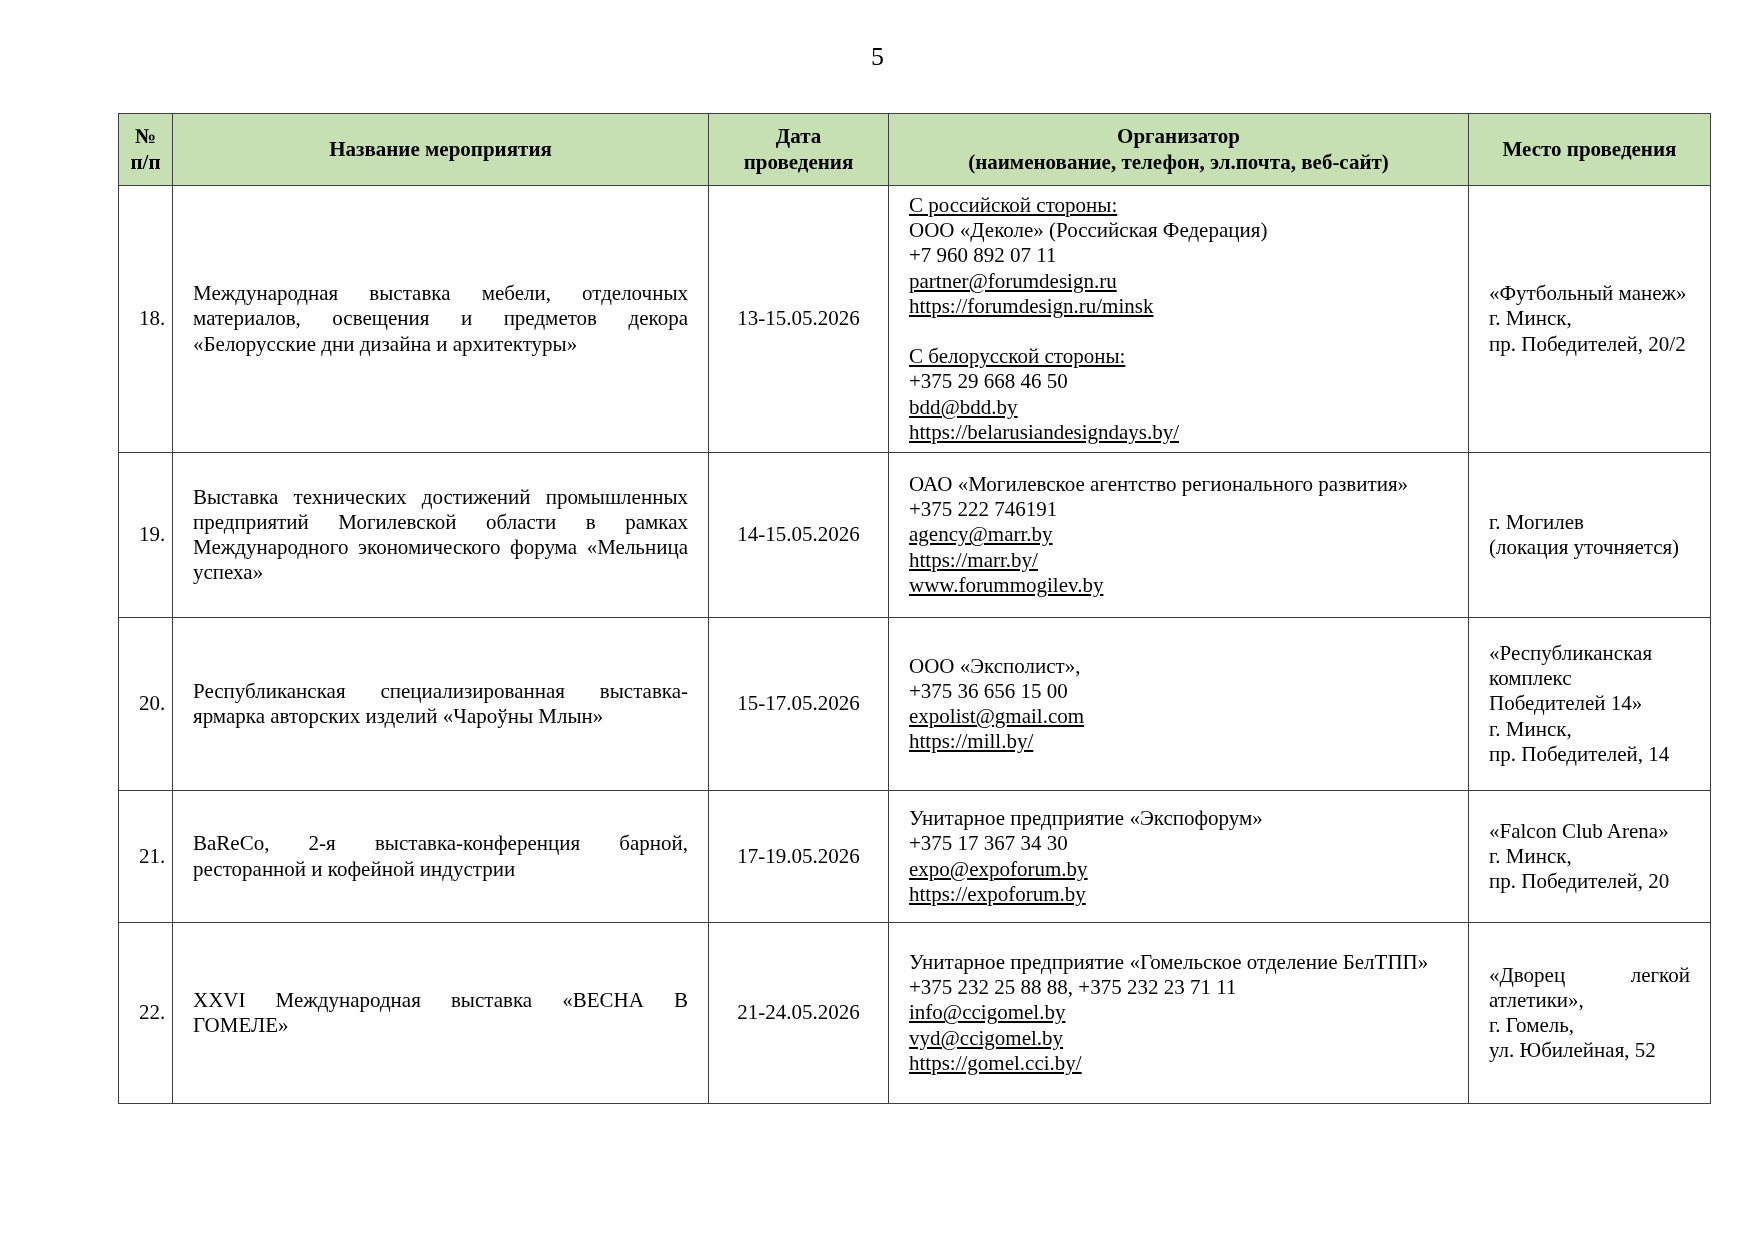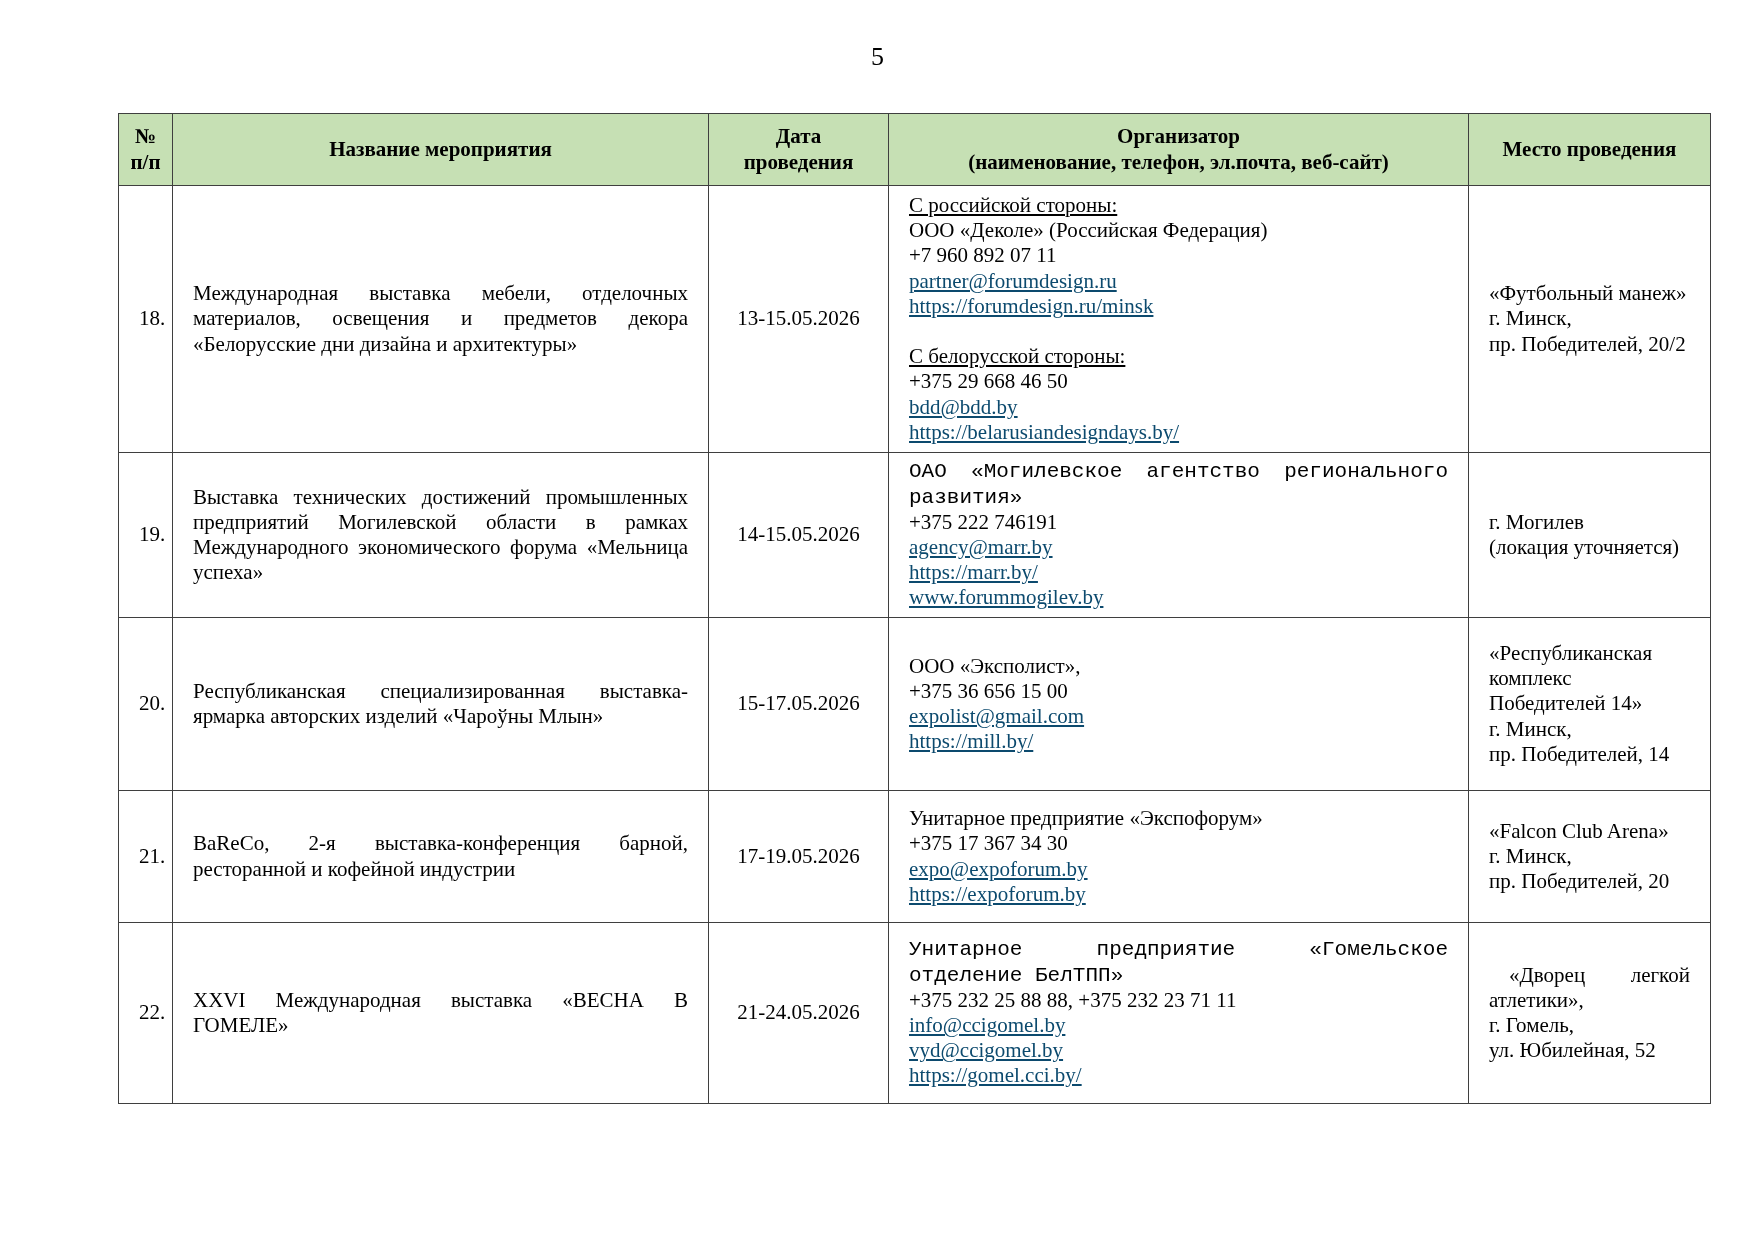--- a/index.html
+++ b/index.html
@@ -58,27 +58,27 @@
   td.name-cell { text-align: justify; }
   td.date-cell { text-align: center; white-space: nowrap; }
   td.org-cell  { text-align: left; }
   td.place-cell{ text-align: left; }
   tbody tr:nth-child(1) { height: 267px; }
   tbody tr:nth-child(2) { height: 165px; }
   tbody tr:nth-child(3) { height: 173px; }
   tbody tr:nth-child(4) { height: 132px; }
   tbody tr:nth-child(5) { height: 181px; }
   .u    { text-decoration: underline; }
-  .just { text-align: justify; font-family: Liberation Mono, monospace; }
+  .just { text-align: justify; }
   a.link {
-    color: #0c4a6e;
+    color: #000000;
     text-decoration: underline;
     cursor: pointer;
   }
-  .spread { text-align: justify; text-align-last: justify; margin-left: 20px; }
+  .spread { text-align: justify; text-align-last: justify; }
 </style>
 </head>
 <body>
 
 <div class="page">
   <div class="page-number">5</div>
 
   <table class="events">
     <colgroup>
       <col class="c-num">

